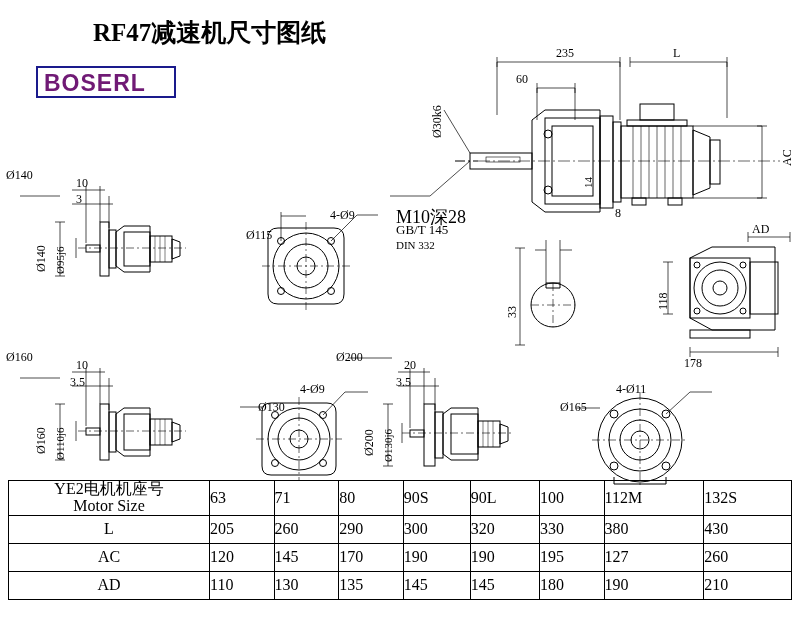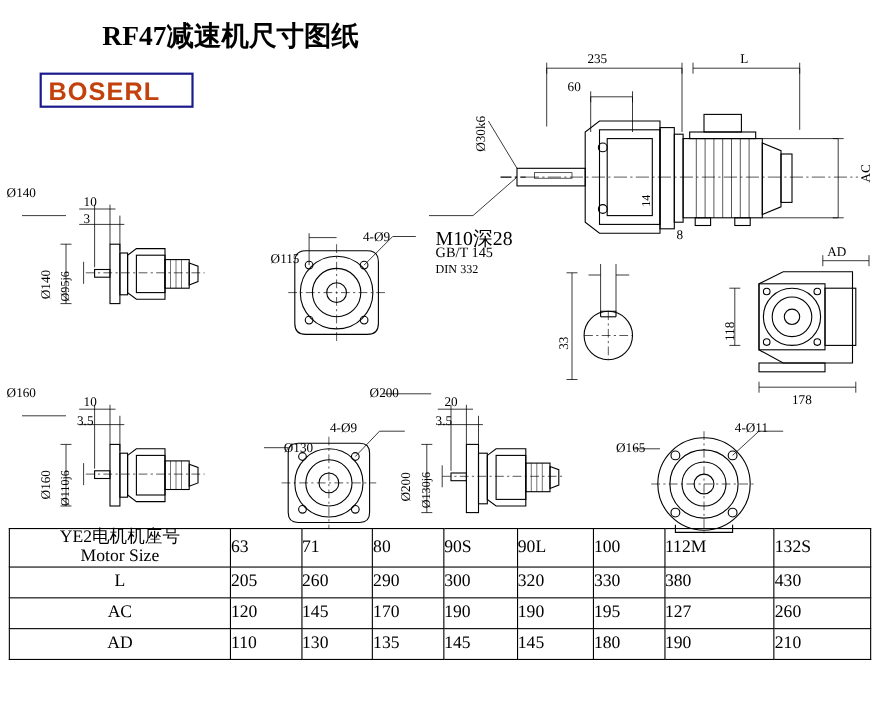--- a/index.html
+++ b/index.html
@@ -2,21 +2,21 @@
 <html><head>
 <meta charset="utf-8">
 <style>
   html,body{margin:0;padding:0;background:#ffffff;}
   body{width:800px;height:641px;position:relative;font-family:"Liberation Serif",serif;color:#000;overflow:hidden;}
   .root{position:absolute;left:0;top:0;width:800px;height:641px;}
 
   .title{position:absolute;left:56px;top:16px;font-size:25px;font-weight:bold;font-family:"Liberation Serif",serif;letter-spacing:0px;margin-left:37px;}
 
   .logo{position:absolute;left:36px;top:66px;width:140px;height:32px;border:2px solid #1a1a8c;box-sizing:border-box;}
-  .logo span{display:block;font-family:"Liberation Sans",sans-serif;font-weight:bold;font-size:23px;color:#c2410c;letter-spacing:1px;padding:2px 0 0 6px;}
+  .logo span{display:block;font-family:"Liberation Sans",sans-serif;font-weight:bold;font-size:23px;color:#701a75;letter-spacing:1px;padding:2px 0 0 6px;}
 
   svg{position:absolute;left:0;top:0;width:800px;height:641px;overflow:visible;}
 
   .lbl{position:absolute;font-family:"Liberation Serif",serif;font-size:12px;white-space:nowrap;}
   .lbl.small{font-size:11px;}
   .lbl.v{transform-origin:left top;}
 
   
   .tbl{position:absolute;left:8px;top:480px;width:784px;border-collapse:collapse;font-family:"Liberation Serif",serif;font-size:16px;}
   .tbl td{border:1px solid #000;height:27px;padding:0;}
@@ -298,34 +298,34 @@
         <g stroke-width="0.7">
           <line x1="666" y1="414" x2="690" y2="392"></line>
           <line x1="690" y1="392" x2="712" y2="392"></line>
           <line x1="600" y1="408" x2="576" y2="408"></line>
         </g>
       </g>
 
     </g>
   </svg>
 
-  <div class="lbl" style="left:534px;top:46px;">235</div>
+  <div class="lbl" style="left:556px;top:46px;">235</div>
   <div class="lbl" style="left:673px;top:46px;">L</div>
   <div class="lbl" style="left:516px;top:72px;">60</div>
   <div class="lbl v" style="left:430px;top:82px;transform:rotate(-90deg) translate(-56px,0);">Ø30k6</div>
   <div class="lbl small v" style="left:582px;top:168px;transform:rotate(-90deg) translate(-20px,0);">14</div>
   <div class="lbl v" style="left:780px;top:148px;transform:rotate(-90deg) translate(-18px,0);">AC</div>
   <div class="lbl" style="left:752px;top:222px;">AD</div>
   <div class="lbl" style="left:396px;top:205px;font-size:18px;">M10深28</div>
   <div class="lbl" style="left:396px;top:222px;font-size:13px;">GB/T 145</div>
   <div class="lbl" style="left:396px;top:239px;font-size:11px;">DIN 332</div>
   <div class="lbl" style="left:615px;top:206px;">8</div>
   <div class="lbl v" style="left:505px;top:296px;transform:rotate(-90deg) translate(-22px,0);">33</div>
   <div class="lbl v" style="left:656px;top:282px;transform:rotate(-90deg) translate(-28px,0);">118</div>
-  <div class="lbl" style="left:720px;top:356px;text-align:center;">178</div>
+  <div class="lbl" style="left:684px;top:356px;text-align:center;">178</div>
 
   <div class="lbl" style="left:6px;top:168px;">Ø140</div>
   <div class="lbl" style="left:76px;top:176px;">10</div>
   <div class="lbl" style="left:76px;top:192px;">3</div>
   <div class="lbl v" style="left:34px;top:230px;transform:rotate(-90deg) translate(-42px,0);">Ø140</div>
   <div class="lbl small v" style="left:54px;top:234px;transform:rotate(-90deg) translate(-40px,0);">Ø95j6</div>
   <div class="lbl" style="left:246px;top:228px;">Ø115</div>
   <div class="lbl" style="left:330px;top:208px;">4-Ø9</div>
 
   <div class="lbl" style="left:6px;top:350px;">Ø160</div>
@@ -335,21 +335,21 @@
   <div class="lbl small v" style="left:54px;top:416px;transform:rotate(-90deg) translate(-44px,0);">Ø110j6</div>
   <div class="lbl" style="left:222px;top:400px;margin-left:36px;">Ø130</div>
   <div class="lbl" style="left:300px;top:382px;">4-Ø9</div>
 
   <div class="lbl" style="left:336px;top:350px;">Ø200</div>
   <div class="lbl" style="left:404px;top:358px;">20</div>
   <div class="lbl" style="left:396px;top:375px;">3.5</div>
   <div class="lbl v" style="left:362px;top:412px;transform:rotate(-90deg) translate(-44px,0);">Ø200</div>
   <div class="lbl small v" style="left:382px;top:416px;transform:rotate(-90deg) translate(-46px,0);">Ø130j6</div>
   <div class="lbl" style="left:560px;top:400px;">Ø165</div>
-  <div class="lbl" style="left:668px;top:382px;text-align:center;">4-Ø11</div>
+  <div class="lbl" style="left:616px;top:382px;text-align:center;">4-Ø11</div>
 
   <table class="tbl">
     <tbody>
         <tr>
       <td class="head two-line" rowspan="1">
         <div>YE2电机机座号</div>
         <div>Motor Size</div>
       </td>
       <td>63</td>
       <td>71</td>

